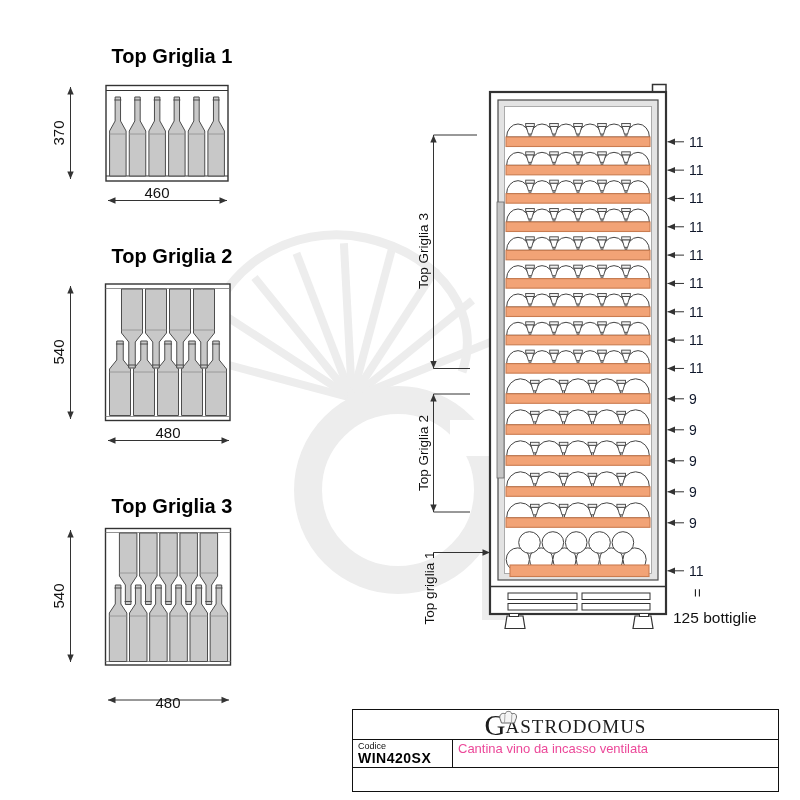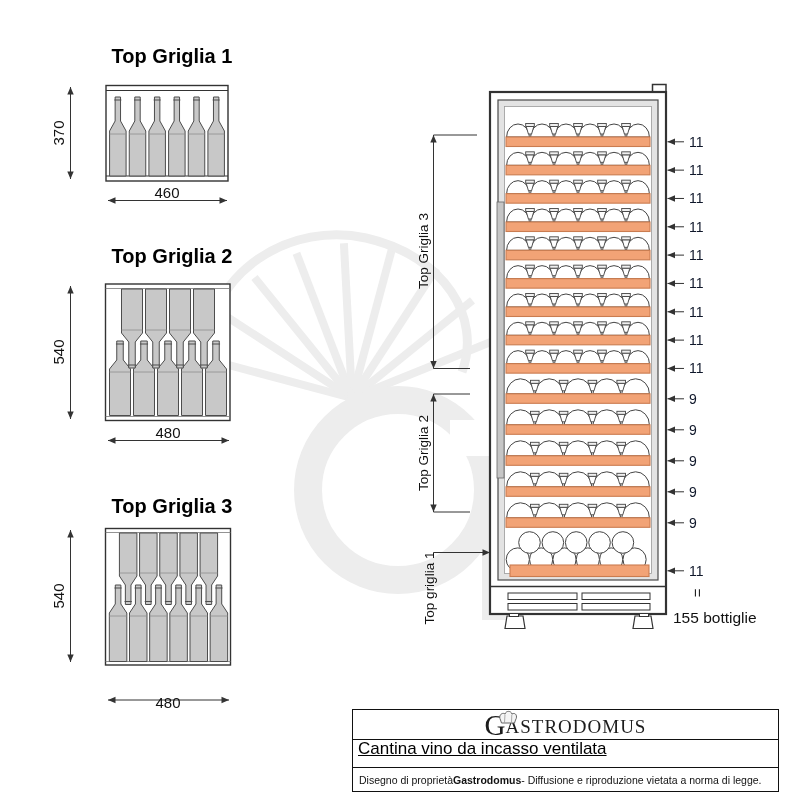--- a/index.html
+++ b/index.html
@@ -24,21 +24,21 @@
            text-align:center;font-family:"Liberation Serif","DejaVu Serif",serif;color:#1c1c1c;}
   .tb-logo .big-g{font-size:29px;line-height:30px;vertical-align:-2px;}
   .tb-logo .rest{font-size:19px;letter-spacing:1px;}
   .tb-hat{position:absolute;left:calc(50% - 69px);top:0px;}
   .tb-mid{position:relative;height:27.5px;border-bottom:1.3px solid #111;box-sizing:border-box;display:flex;}
   .tb-cell{box-sizing:border-box;padding:1px 0 0 5px;}
   .tb-cell.left{width:100px;border-right:1.3px solid #111;}
   .tb-cell.right{flex:1;}
   .tb-small{font-size:9px;color:#111;line-height:10px;}
   .tb-code{font-size:14px;font-weight:bold;letter-spacing:0.5px;line-height:15px;color:#000;}
-  .tb-desc{font-size:17px;line-height:15px;color:#000000;text-decoration:underline;}
+  .tb-desc{font-size:13px;line-height:15px;color:#ec4899;}
   .tb-foot{height:24px;display:flex;align-items:center;padding-left:6px;font-size:10.5px;color:#111;}
   .tb-foot b{font-weight:bold;}
 </style>
 </head>
 <body>
 
 <div class="canvas">
 
   <svg id="art" class="art" width="800" height="800" viewBox="0 0 800 800">
       <g>
@@ -494,21 +494,21 @@
         <line x1="667.5" y1="570.8" x2="684" y2="570.8" stroke="#333333" stroke-width="1"></line>
         <polygon points="667.5,570.8 675,567.5999999999999 675,574" fill="#333333" stroke="none" stroke-width="0"></polygon>
       </g>
     </svg>
 
   <div class="lbl center diagram-title" style="left:172px;top:56px;">Top Griglia 1</div>
   <div class="lbl center diagram-title" style="left:172px;top:256px;">Top Griglia 2</div>
   <div class="lbl center diagram-title" style="left:172px;top:506px;">Top Griglia 3</div>
 
   <div class="lbl rot dim-num" style="left:58px;top:133px;">370</div>
-  <div class="lbl center dim-num" style="left:167px;top:192px;">460</div>
+  <div class="lbl center dim-num" style="left:157px;top:192px;">460</div>
   <div class="lbl rot dim-num" style="left:58px;top:352px;">540</div>
   <div class="lbl center dim-num" style="left:168px;top:432px;">480</div>
   <div class="lbl rot dim-num" style="left:58px;top:596px;">540</div>
   <div class="lbl center dim-num" style="left:168px;top:702px;">480</div>
 
   <div class="lbl rot side-lbl" style="left:423px;top:251px;">Top Griglia 3</div>
   <div class="lbl rot side-lbl" style="left:423px;top:453px;">Top Griglia 2</div>
   <div class="lbl rot side-lbl" style="left:429px;top:588px;">Top griglia 1</div>
 
   <div id="count-labels">
@@ -523,33 +523,32 @@
       <div class="count-lbl" style="left: 689px; top: 359.44px;">11</div>
       <div class="count-lbl" style="left: 689px; top: 389.8px;">9</div>
       <div class="count-lbl" style="left: 689px; top: 420.8px;">9</div>
       <div class="count-lbl" style="left: 689px; top: 451.8px;">9</div>
       <div class="count-lbl" style="left: 689px; top: 482.8px;">9</div>
       <div class="count-lbl" style="left: 689px; top: 513.8px;">9</div>
       <div class="count-lbl" style="left: 689px; top: 561.8px;">11</div>
     </div>
 
   <div class="lbl rot90 eq-lbl" style="left:697px;top:593px;">=</div>
-  <div class="lbl total-lbl" style="left:673px;top:609px;">155 bottiglie</div>
+  <div class="lbl total-lbl" style="left:673px;top:609px;">125 bottiglie</div>
 
   <div class="tblock">
     <div class="tb-logo">
       <svg class="tb-hat" width="22" height="15" viewBox="0 0 22 15">
         <path d="M3.5,10 C1,5 5.5,2 8,4 C9,0.5 14,0.5 15,4 C18.5,2 21,6 18.5,10 L17.5,13 L4.5,13 Z" fill="#f5f5f5" stroke="#666" stroke-width="1"></path>
         <path d="M8,4.5 L7.5,12.5 M14.8,4.5 L14.5,12.5" stroke="#888" stroke-width="0.7" fill="none"></path>
       </svg><span class="big-g">G</span><span class="rest">ASTRODOMUS</span>
     </div>
     <div class="tb-mid">
+      <div class="tb-cell left">
+        <div class="tb-small">Codice</div>
+        <div class="tb-code">WIN420SX</div>
+      </div>
       <div class="tb-cell right">
         <div class="tb-desc">Cantina vino da incasso ventilata</div>
       </div>
     </div>
-    <div class="tb-foot">
-      <span>Disegno di proprietà </span>
-        <b>Gastrodomus</b>
-        <span> - Diffusione e riproduzione vietata a norma di legge.</span>
-    </div>
   </div>
 </div>
 
 </body></html>

